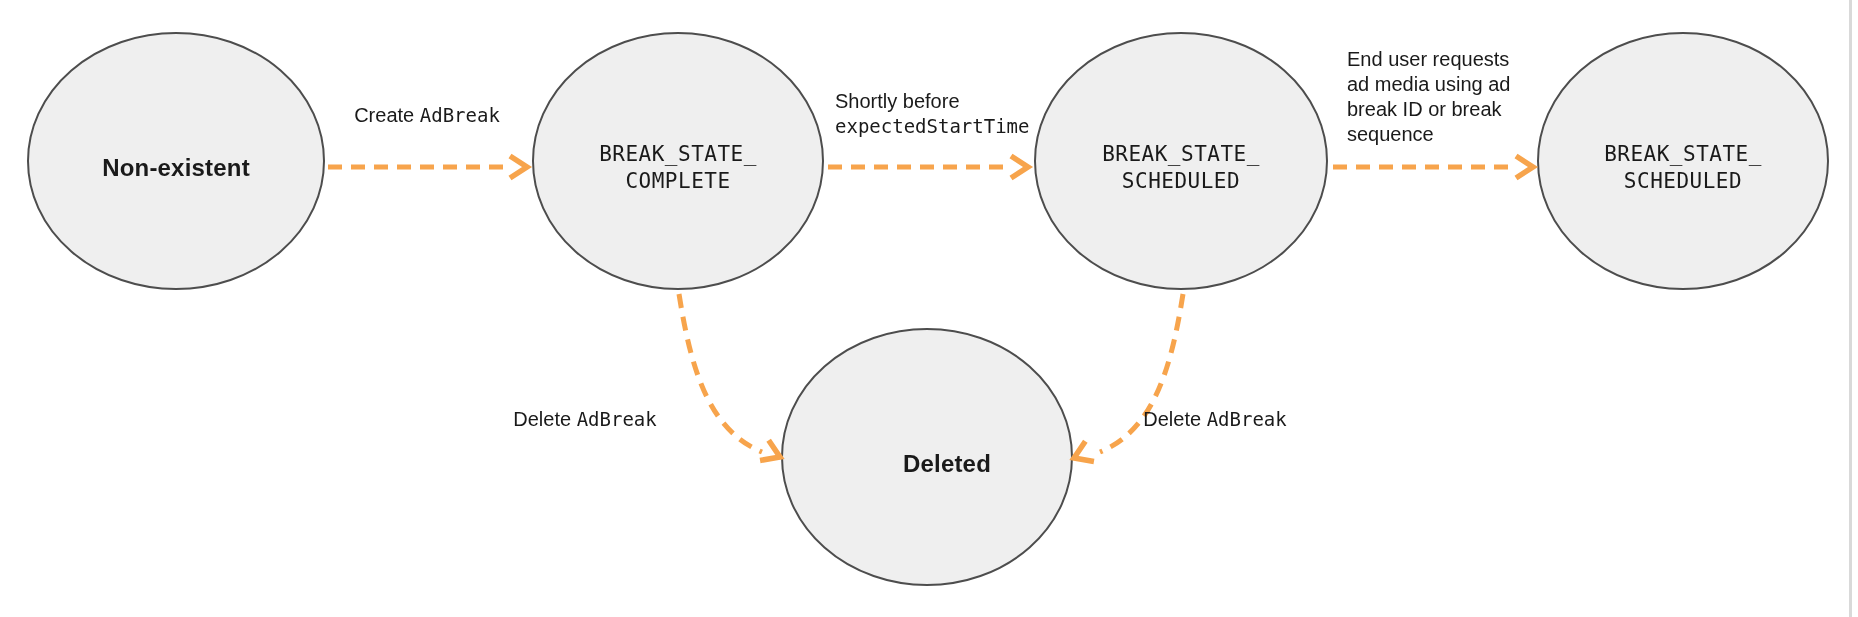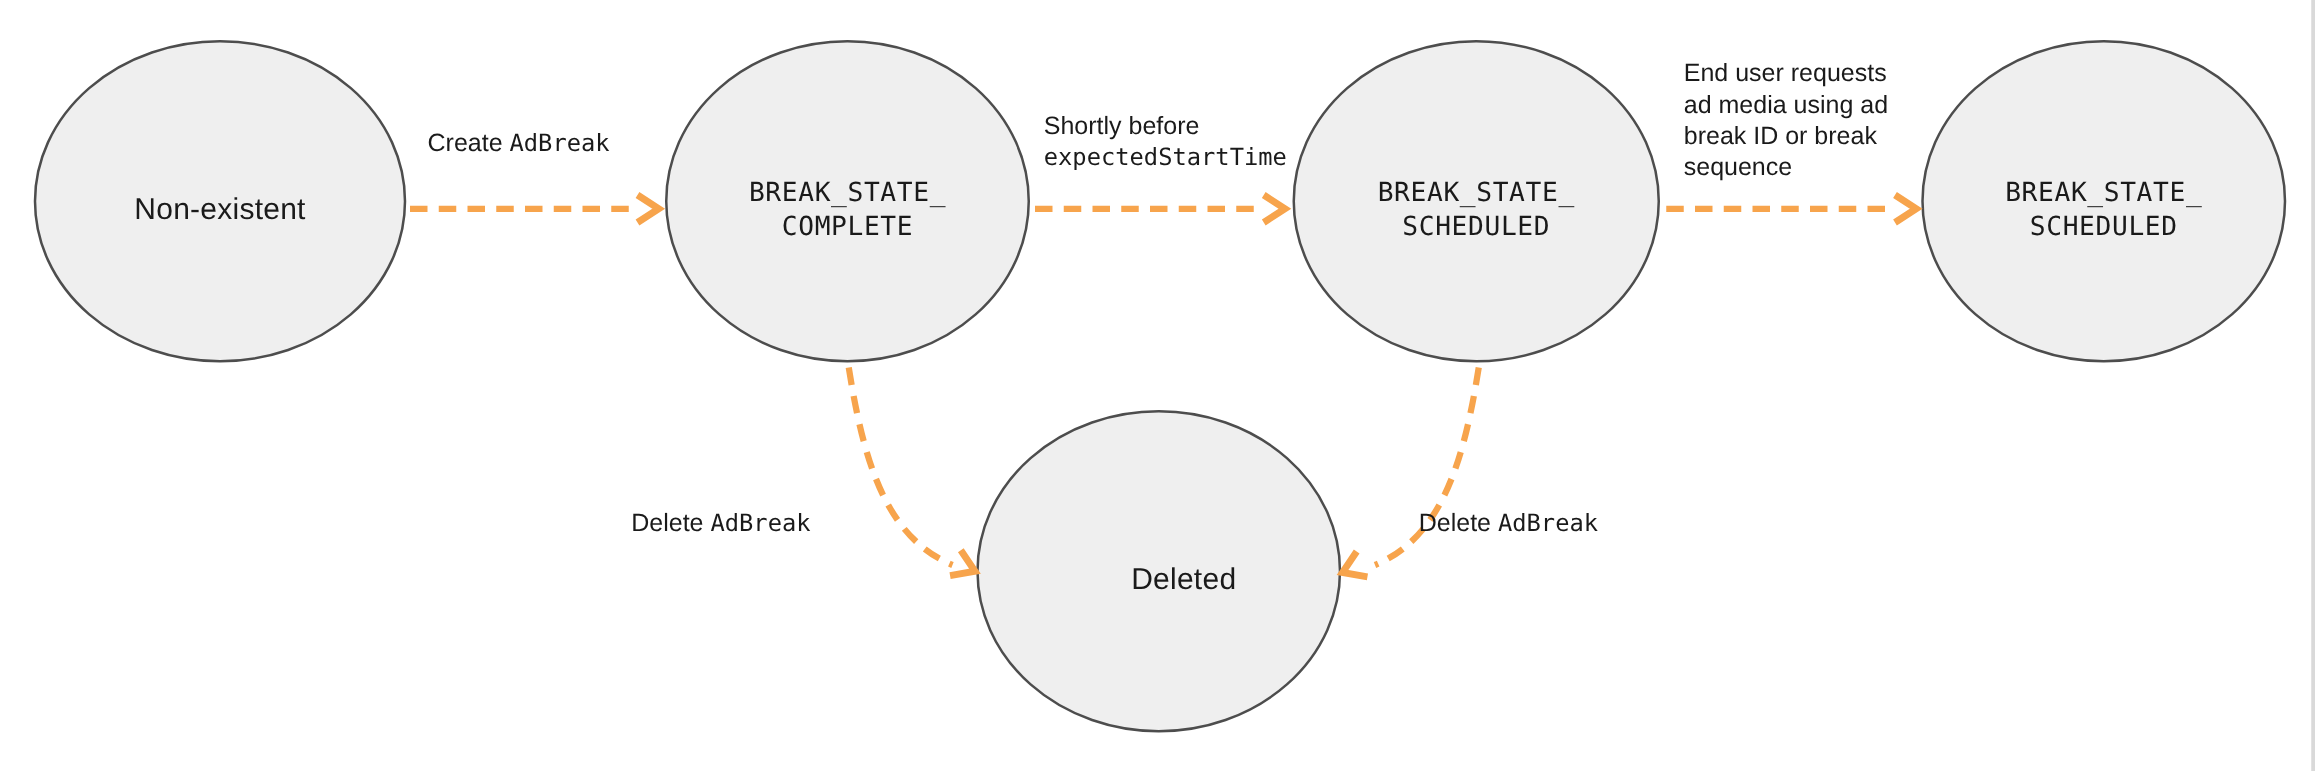--- a/index.html
+++ b/index.html
@@ -10,24 +10,24 @@
   body{background:#fff;font-family:"Liberation Sans",sans-serif;}
   .stage{position:relative;width:1858px;height:617px;background:var(--bg);overflow:hidden;}
   .layer{position:absolute;left:0;top:0;}
   .node-ellipse{fill:var(--node-fill);stroke:var(--node-border);stroke-width:2;}
   .dash{stroke:var(--arrow);stroke-width:5;fill:none;stroke-dasharray:14 9;}
   .chev{stroke:var(--arrow);stroke-width:5.5;fill:none;stroke-linejoin:miter;stroke-linecap:butt;}
   .node-label{position:absolute;display:flex;align-items:center;justify-content:center;
     text-align:center;color:var(--text);padding-top:14px;}
   .state-name{font-family:"DejaVu Sans Mono","Liberation Mono",monospace;
     font-weight:normal;font-size:21px;line-height:27px;letter-spacing:0.5px;}
-  .plain-name{font-weight:normal;font-size:24px;letter-spacing:0.2px;}
+  .plain-name{font-weight:bold;font-size:24px;letter-spacing:0.2px;}
   .edge-label{position:absolute;color:var(--text);font-size:20px;line-height:25px;white-space:nowrap;}
   .edge-label .code{font-family:"DejaVu Sans Mono","Liberation Mono",monospace;font-size:19px;}
-  .centered{}
+  .centered{text-align:center;}
   .divider{position:absolute;background:var(--divider);}
 </style>
 </head>
 <body>
 
 <div class="stage">
 
   <svg class="layer" width="1858" height="617" viewBox="0 0 1858 617">
 
     <ellipse class="node-ellipse" cx="176" cy="161" rx="148" ry="128"></ellipse>

